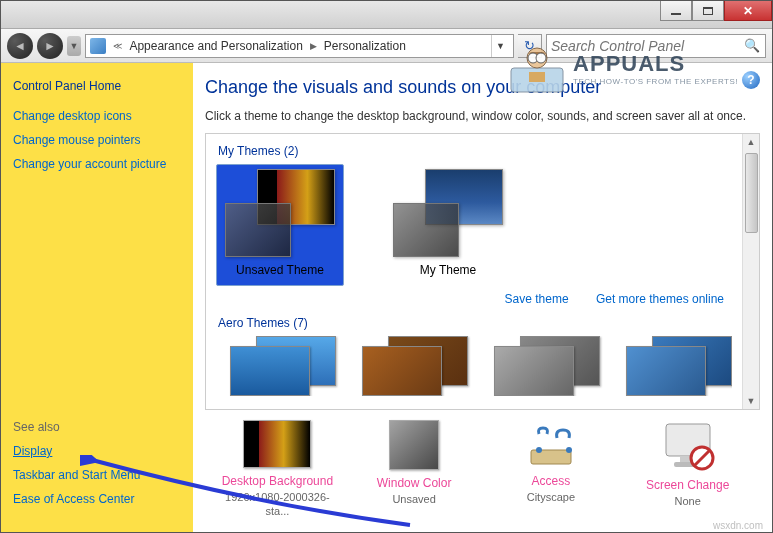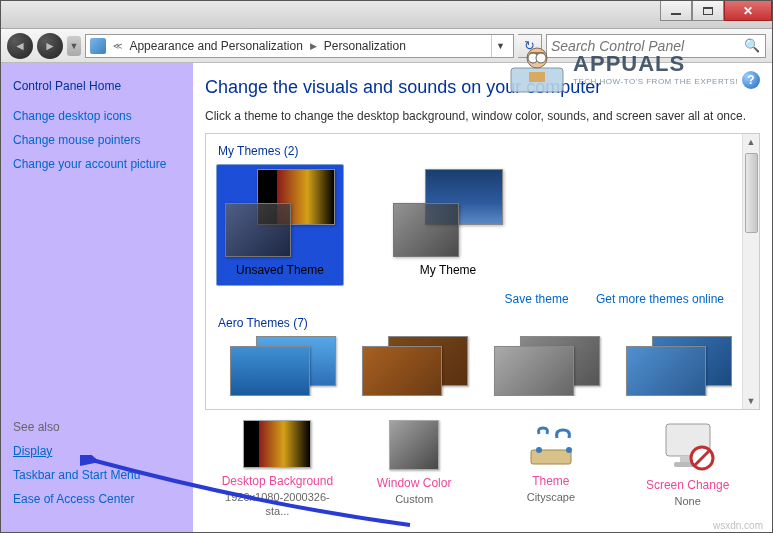--- a/index.html
+++ b/index.html
@@ -21,21 +21,21 @@
 .addrbar .crumb { color: #333; }
 .addrbar .sep { color: #666; font-size:9px; padding: 0 3px; }
 .addr-icon { width: 16px; height: 16px; background: linear-gradient(135deg,#7db6e8,#3b7fc4); border-radius:2px; display:inline-block; }
 .addrdrop { width: 18px; display:flex; align-items:center; justify-content:center; font-size:9px; color:#444; border-left:1px solid #ccc; height:100%;}
 .refresh { width: 24px; height:24px; border:1px solid #999; border-left:none; display:flex; align-items:center; justify-content:center; background:linear-gradient(#f7f7f7,#e3e3e3); color:#2a5db0; font-size:13px;}
 .searchbox { width: 220px; height: 24px; border: 1px solid #999; background:#fff; display:flex; align-items:center; padding: 0 4px; }
 .searchbox input { border:none; outline:none; font-size:14px; flex:1; color:#888; font-style:italic; }
 .searchbox .sicon { color:#4a7bbd; font-size:13px; }
 
 .body-area { flex: 1; display: flex; overflow: hidden; background: #fff; }
-.sidebar { width: 210px; background: #c4b5fd; padding: 16px 12px; display:flex; flex-direction:column; }
+.sidebar { width: 210px; background: #fde047; padding: 16px 12px; display:flex; flex-direction:column; }
 .sidebar .home { color: #003399; font-size: 12px; margin-bottom: 16px; }
 .sidebar .link { color: #0066cc; font-size: 12px; margin-bottom: 10px; cursor:pointer; }
 .sidebar .spacer { flex:1; }
 .sidebar .seealso { color: #666; font-size: 12px; margin-bottom: 10px; }
 .sidebar .slink { color: #0066cc; font-size:12px; margin-bottom: 10px; cursor:pointer;}
 .sidebar .slink.active { text-decoration: underline; }
 
 .main { flex:1; padding: 14px 12px 8px 12px; display:flex; flex-direction:column; position:relative; }
 .main h1 { color: #003399; font-weight: normal; font-size: 18px; margin-bottom: 10px; }
 .main .desc { font-size: 12px; color: #333; margin-bottom: 8px; line-height: 1.4; }
@@ -200,33 +200,33 @@
 
       <div class="bottom-panel">
         <div class="bp-item">
           <div class="bp-icon bg"></div>
           <span class="bp-label">Desktop Background</span>
           <span class="bp-value">1920x1080-2000326-sta...</span>
         </div>
         <div class="bp-item">
           <div class="bp-icon wc"></div>
           <span class="bp-label">Window Color</span>
-          <span class="bp-value">Custom</span>
+          <span class="bp-value">Unsaved</span>
         </div>
         <div class="bp-item">
           <div class="bp-icon snd">
             <svg viewBox="0 0 68 48">
                 <rect x="14" y="30" width="40" height="14" rx="2" fill="#d8c28a" stroke="#a08850"></rect>
                 <path d="M22 14 Q20 8 26 8 Q32 8 30 14" stroke="#3a7abd" stroke-width="3" fill="none"></path>
                 <path d="M40 18 Q38 10 46 10 Q54 10 52 18" stroke="#3a7abd" stroke-width="3" fill="none"></path>
                 <circle cx="22" cy="30" r="3" fill="#3a7abd"></circle>
                 <circle cx="52" cy="30" r="3" fill="#3a7abd"></circle>
               </svg>
           </div>
-          <span class="bp-label">Theme</span>
+          <span class="bp-label">Access</span>
           <span class="bp-value">Cityscape</span>
         </div>
         <div class="bp-item">
           <div class="bp-icon ss">
             <svg viewBox="0 0 56 52">
                 <rect x="6" y="4" width="44" height="32" rx="3" fill="#eaeaea" stroke="#999"></rect>
                 <rect x="20" y="36" width="16" height="6" fill="#ccc"></rect>
                 <rect x="14" y="42" width="28" height="5" rx="2" fill="#bbb"></rect>
                 <circle cx="42" cy="38" r="11" fill="#fff" stroke="#c03030" stroke-width="3"></circle>
                 <line x1="34" y1="46" x2="50" y2="30" stroke="#c03030" stroke-width="3"></line>

